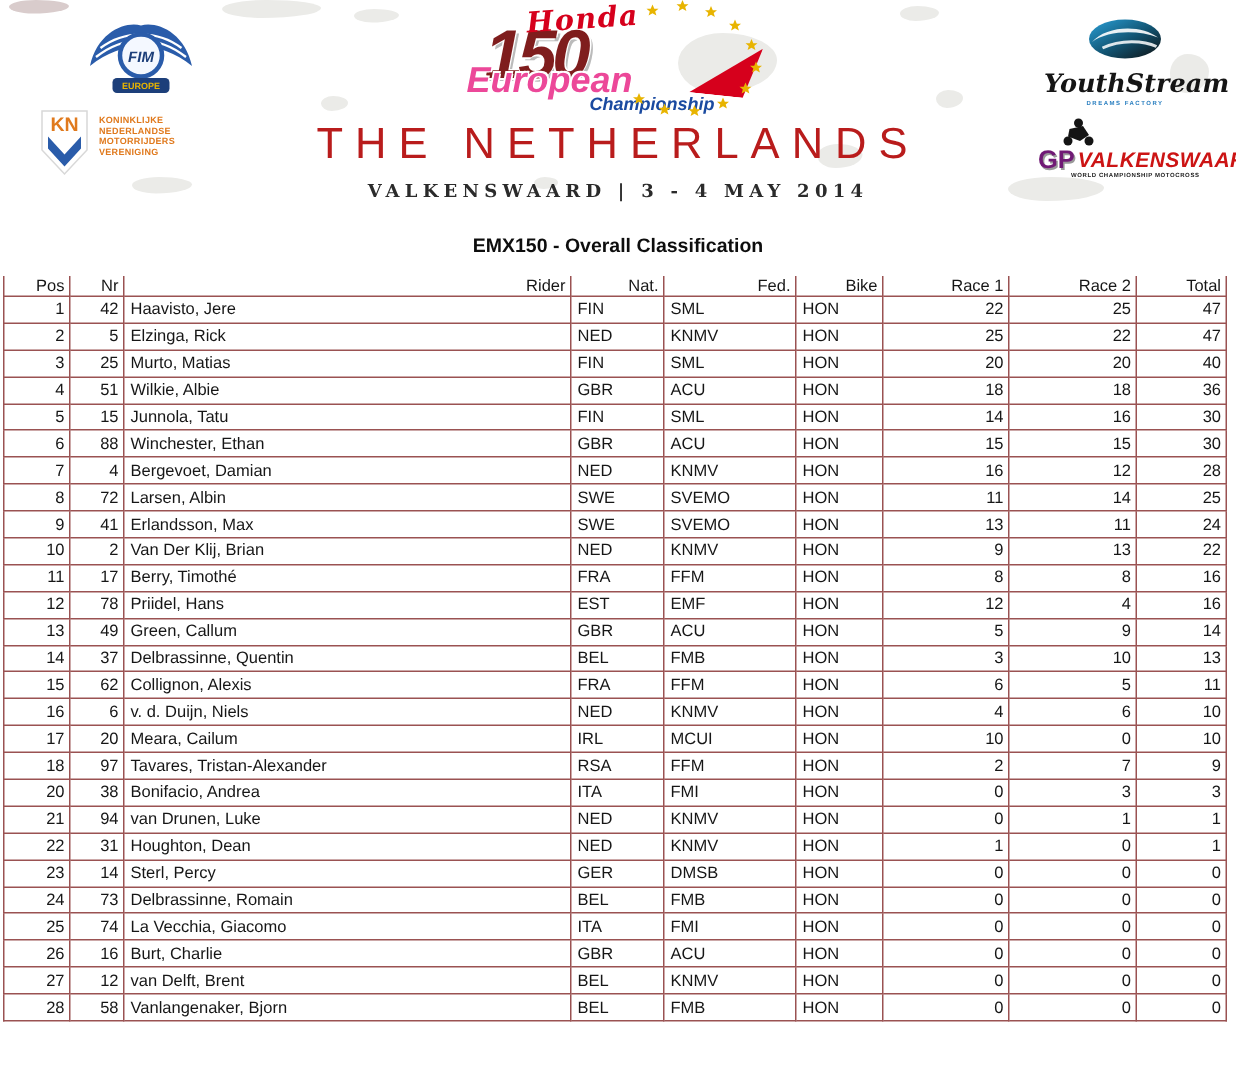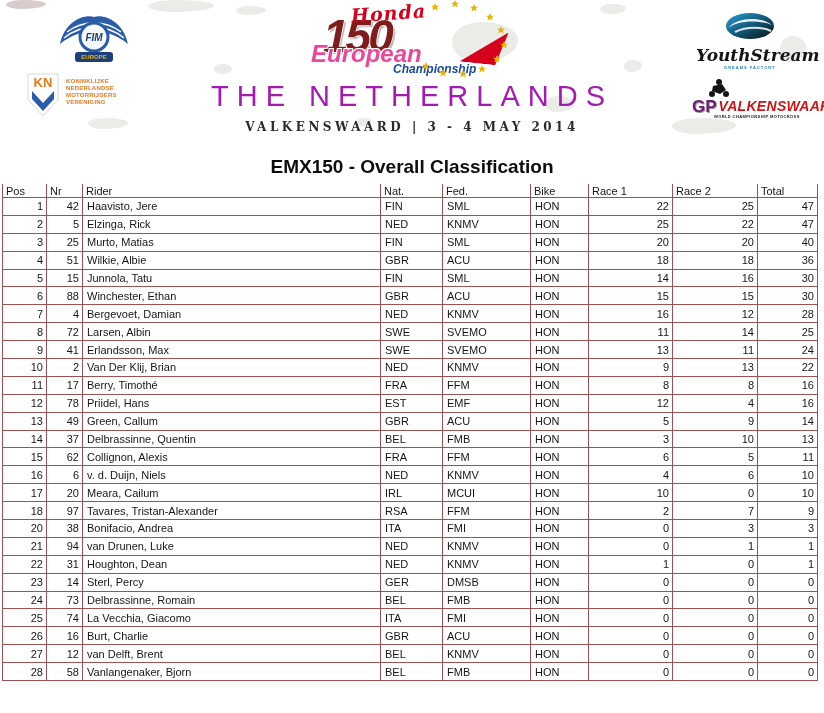--- a/index.html
+++ b/index.html
@@ -40,49 +40,49 @@
     color:#ec4899;letter-spacing:0;
     text-shadow:-1px -1px 0 #fff,1px -1px 0 #fff,-1px 1px 0 #fff,1px 1px 0 #fff;}
   .honda .champ{position:absolute;left:78px;top:62px;font-size:12px;font-weight:bold;font-style:italic;
     color:#1a4aa0;text-shadow:-1px 0 0 #fff,1px 0 0 #fff;}
   .honda .swoosh{position:absolute;left:146px;top:30px;width:46px;height:34px;background:#d6001c;
     clip-path:polygon(0 100%,100% 0,78% 100%);transform:rotate(6deg);}
   .honda svg.stars{position:absolute;left:0;top:0;}
 
   
   .event-title{position:absolute;left:0;top:80px;width:824px;text-align:center;font-size:29px;
-    letter-spacing:8px;color:#a21caf;font-weight:500;}
+    letter-spacing:8px;color:#b91c1c;font-weight:500;}
   .event-sub{position:absolute;left:0;top:120px;width:824px;text-align:center;font-size:12px;
     letter-spacing:3.5px;color:#2b2b2b;font-weight:600;font-family:"DejaVu Serif",serif;}
 
   
   .ys{position:absolute;left:696px;top:12px;width:108px;text-align:center;}
   .ys .name{font-size:17px;font-style:italic;font-weight:bold;font-family:"DejaVu Serif",serif;color:#151515;margin-top:1px;}
   .ys .tag{font-size:4px;letter-spacing:1px;color:#2a7fc0;font-weight:bold;}
 
   
   .gp{position:absolute;left:692px;top:78px;width:124px;}
   .gp .row{display:flex;align-items:flex-end;gap:2px;}
   .gp .gp-letters{font-size:17px;font-weight:900;color:#701a75;line-height:15px;
     text-shadow:1px 1px 0 #999;}
   .gp .name{font-size:14px;font-weight:900;font-style:italic;color:#cc1414;letter-spacing:.3px;}
   .gp .tag{font-size:4px;color:#222;font-weight:bold;letter-spacing:.4px;margin-left:22px;}
 
   
   .doc-title{position:absolute;left:0;top:156px;width:824px;text-align:center;
-    font-size:19px;font-weight:bold;color:#0d0d0d;}
+    font-size:13px;font-weight:bold;color:#0d0d0d;}
 
   
   table.results{position:absolute;left:2px;top:184px;border-collapse:collapse;table-layout:fixed;
     width:815px;}
   col.c0{width:44px}col.c1{width:36px}col.c2{width:298px}col.c3{width:62px}
   col.c4{width:88px}col.c5{width:58px}col.c6{width:84px}col.c7{width:85px}col.c8{width:60px}
   .results th,.results td{border:1px solid #9a5252;font-size:11px;font-weight:normal;
     height:16.9px;padding:0 3px;white-space:nowrap;overflow:hidden;color:#161616;}
-  .results thead th{border-top:none;text-align:left;height:13px;}
+  .results thead th{border-top:none;text-align:right;height:13px;}
   .results td:nth-child(1),.results td:nth-child(2),
   .results td:nth-child(7),.results td:nth-child(8),.results td:nth-child(9){text-align:right;}
   .results td:nth-child(3),.results td:nth-child(4),
   .results td:nth-child(5),.results td:nth-child(6){text-align:left;padding-left:4px;}
 </style>
 </head>
 <body>
 
 <div class="page">
 

